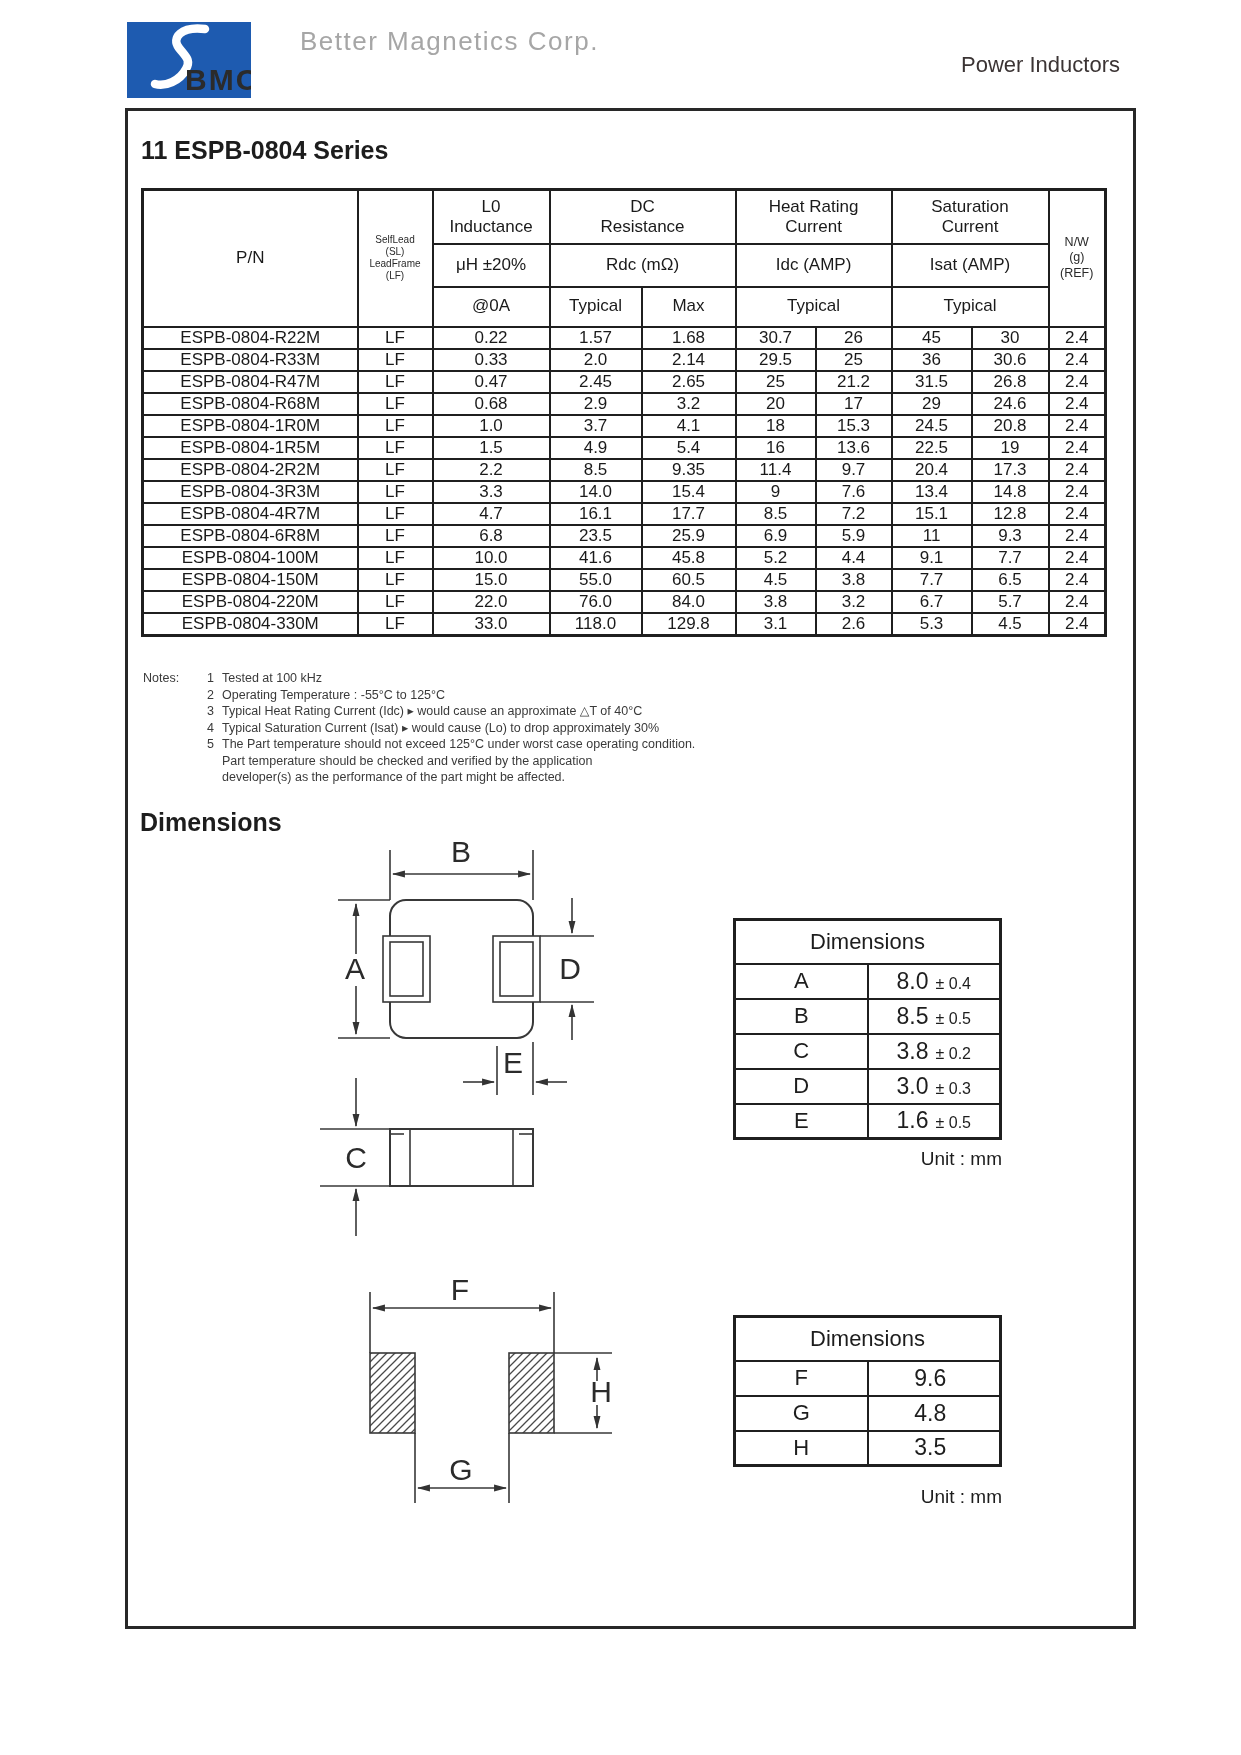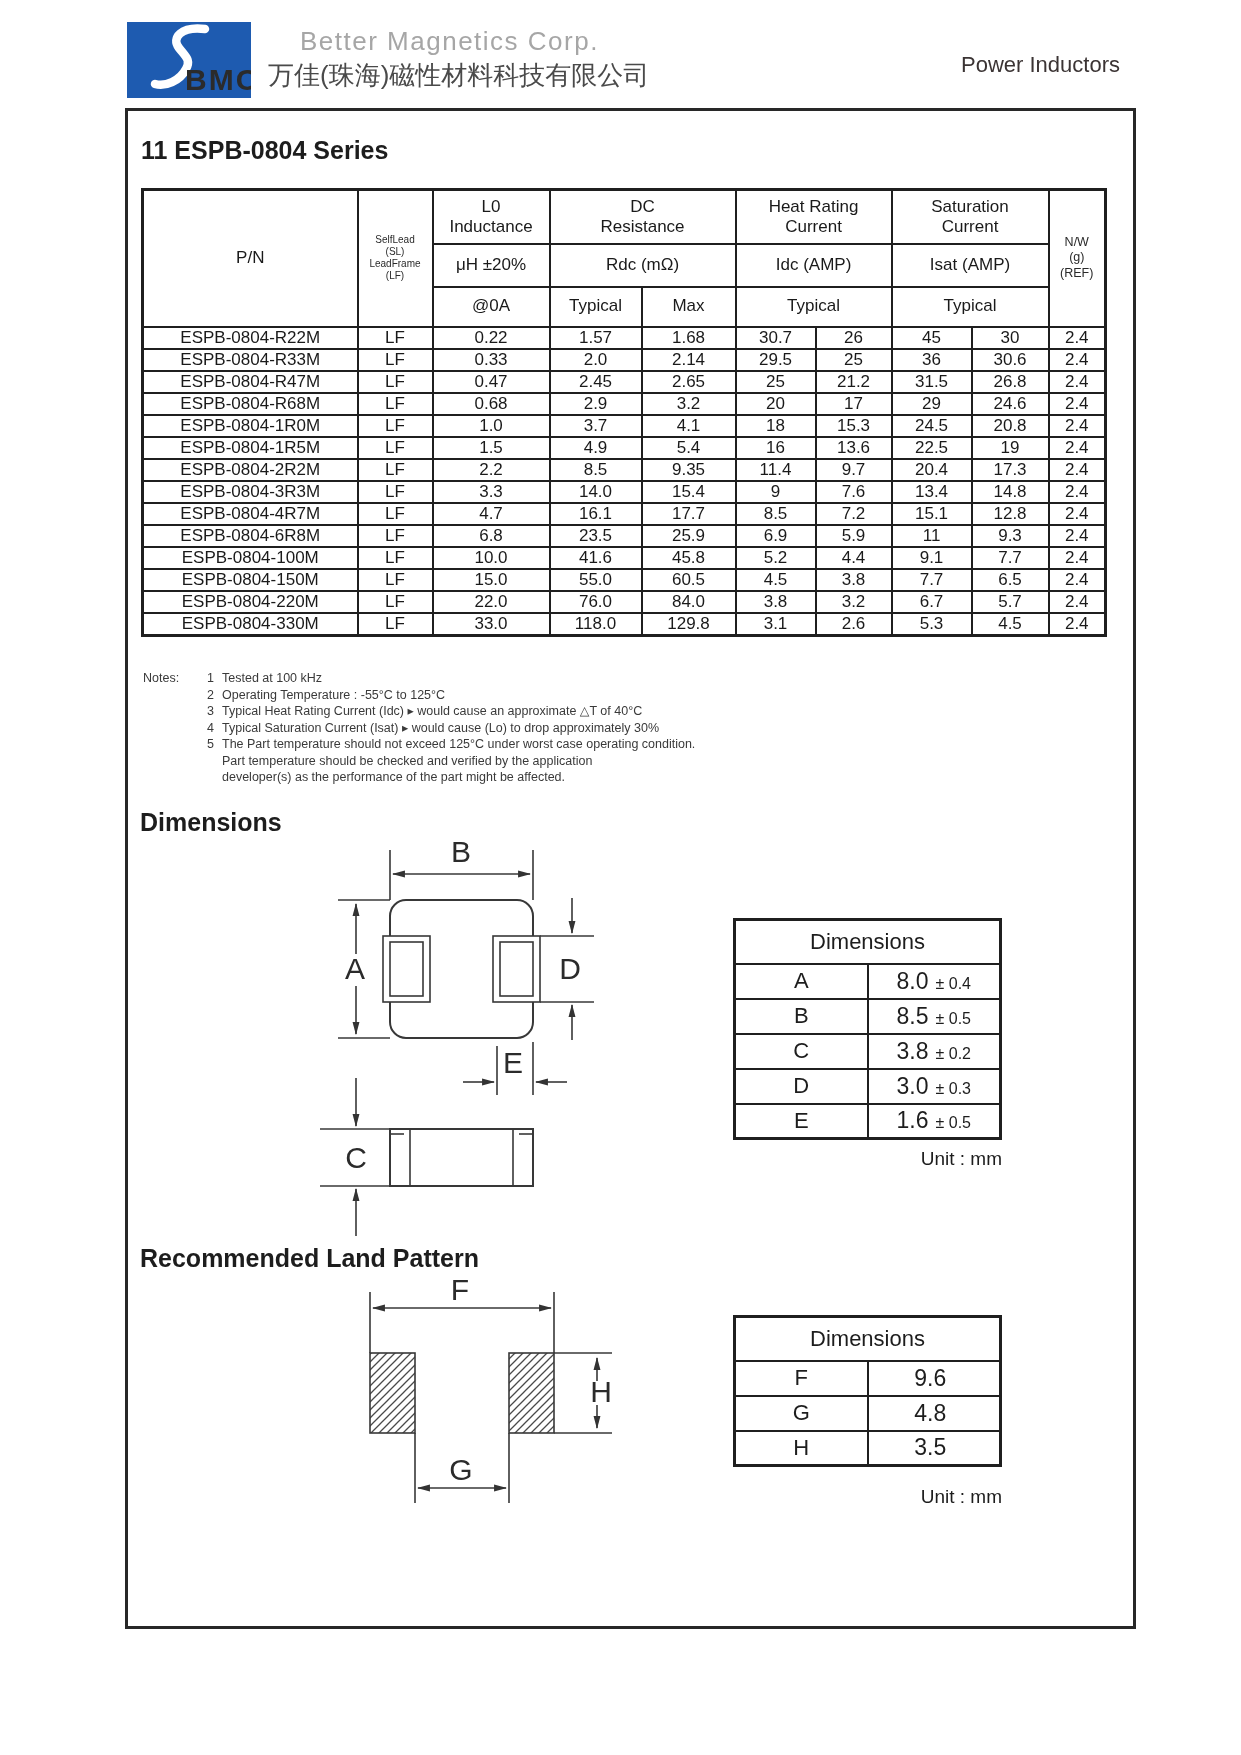--- a/index.html
+++ b/index.html
@@ -64,21 +64,20 @@
 <body>
 
 <div class="page">
 
   <svg id="logo-svg" viewBox="0 0 124 76">
     <rect x="0" y="0" width="124" height="76" fill="#1e5bb0"></rect>
     <path d="M78,7 C54,4 44,16 52,26 C59,35 64,38 59,47 C53,59 38,65 28,62" stroke="#ffffff" stroke-width="8.5" fill="none" stroke-linecap="round"></path>
     <text x="58" y="68" fill="#ffffff" font-size="18" font-weight="bold" letter-spacing="2">BMC</text>
   </svg>
   <div id="brand-en">Better Magnetics Corp.</div>
-  <div id="brand-zh">万佳(珠海)磁性材料科技有限公司</div>
   <div id="page-title">Power Inductors</div>
 
   <div id="main-box"></div>
   <div id="series-title">11 ESPB-0804 Series</div>
 
   <table id="spec-table">
     <colgroup>
       <col style="width:215px">
         <col style="width:75px">
         <col style="width:117px">
@@ -446,21 +445,20 @@
         </tr>
 
         <tr>
           <td class="dk">E</td>
           <td class="dv"><span>1.6</span><span class="tol">± 0.5</span></td>
         </tr>
       </tbody>
   </table>
   <div id="unit-1" class="unit-label">Unit : mm</div>
 
-  <div id="land-heading" class="section-heading">Recommended Land Pattern</div>
 
   <svg id="land-svg" viewBox="0 0 290 235">
     <defs>
       <marker id="ar2" viewBox="0 0 12 8" markerWidth="13" markerHeight="9" refX="11" refY="4" orient="auto-start-reverse" markerUnits="userSpaceOnUse">
         <path d="M0,0.8 L12,4 L0,7.2 Z" fill="#333"></path>
       </marker>
       <pattern id="hatch2" width="8" height="8" patternUnits="userSpaceOnUse">
         <path d="M-2,2 l4,-4 M0,8 l8,-8 M6,10 l4,-4" stroke="#4a4a4a" stroke-width="1.3"></path>
       </pattern>
     </defs>

